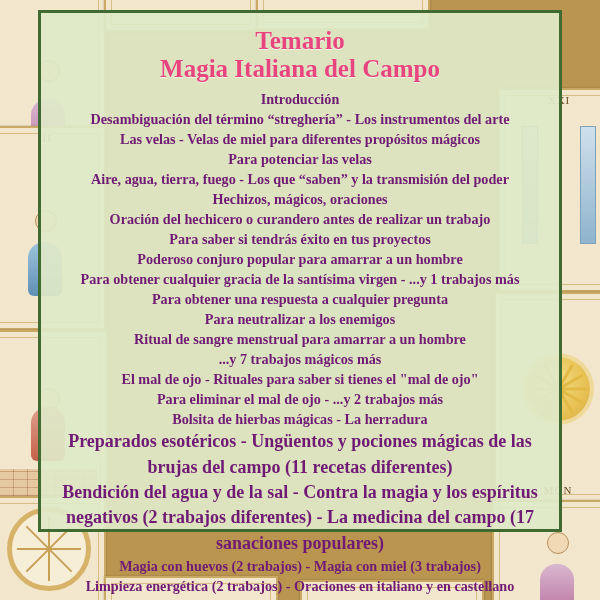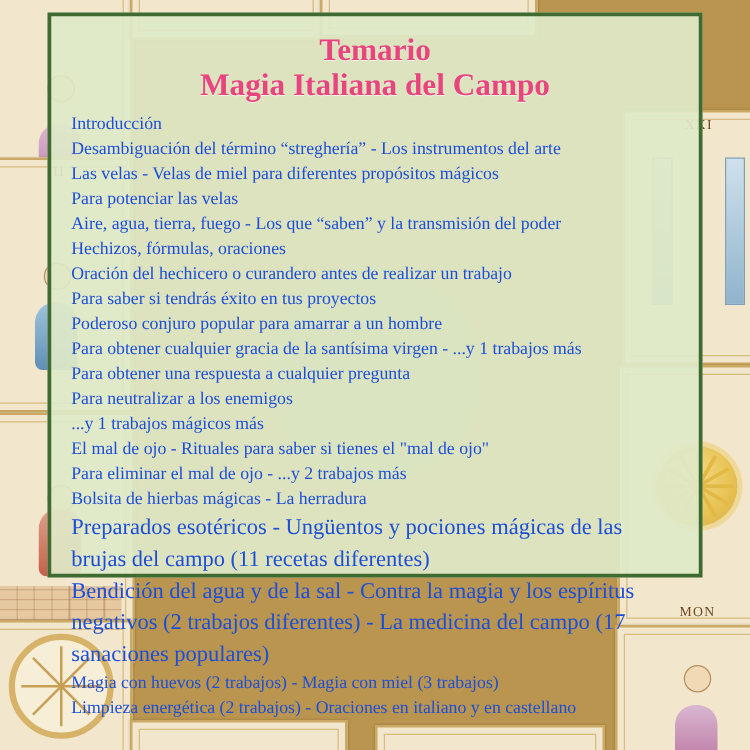--- a/index.html
+++ b/index.html
@@ -156,21 +156,21 @@
     background: rgba(150, 186, 120, .45);
     filter: blur(1px);
   }
 
   
   .panel {
     position: absolute;
     left: 38px;
     top: 10px;
     width: 524px;
-    height: 452px;
+    height: 522px;
     background: rgba(223, 232, 199, 0.93);
     border: 3px solid #3f6b32;
     box-sizing: border-box;
     padding: 12px 10px 8px 10px;
   }
   .title {
     text-align: center;
     font-family: "Liberation Serif", serif;
     color: #e8457f;
     font-weight: bold;
@@ -181,25 +181,26 @@
   }
   .title .l2 {
     display: block;
   }
   .toc {
     margin: 0;
     padding: 0;
     list-style: none;
   }
   .toc li {
+    text-align: center;
     font-family: "Liberation Serif", serif;
-    font-weight: normal;
+    font-weight: bold;
     font-size: 14.2px;
     line-height: 1.41;
-    color: #1d4ed8;
+    color: #701a75;
     padding: 0 6px;
   }
   .toc li.indent-note {
     font-size: 18px;
   }
 </style>
 </head>
 <body>
 
 <div id="page">
@@ -286,28 +287,29 @@
       <span>Temario</span>
       <span class="l2">Magia Italiana del Campo</span>
     </div>
 
     <ul class="toc">
       <li>Introducción</li>
       <li>Desambiguación del término “streghería” - Los instrumentos del arte</li>
       <li>Las velas - Velas de miel para diferentes propósitos mágicos</li>
       <li>Para potenciar las velas</li>
       <li>Aire, agua, tierra, fuego - Los que “saben” y la transmisión del poder</li>
-      <li>Hechizos, fórmulas, oraciones</li>
+      <li>Hechizos, mágicos, oraciones</li>
       <li>Oración del hechicero o curandero antes de realizar un trabajo</li>
       <li>Para saber si tendrás éxito en tus proyectos</li>
       <li>Poderoso conjuro popular para amarrar a un hombre</li>
       <li>Para obtener cualquier gracia de la santísima virgen - ...y 1 trabajos más</li>
       <li>Para obtener una respuesta a cualquier pregunta</li>
       <li>Para neutralizar a los enemigos</li>
-      <li>...y 1 trabajos mágicos más</li>
+      <li>Ritual de sangre menstrual para amarrar a un hombre</li>
+      <li>...y 7 trabajos mágicos más</li>
       <li>El mal de ojo - Rituales para saber si tienes el "mal de ojo"</li>
       <li>Para eliminar el mal de ojo - ...y 2 trabajos más</li>
       <li>Bolsita de hierbas mágicas - La herradura</li>
       <li class="indent-note">Preparados esotéricos  - Ungüentos y pociones mágicas de las brujas del campo (11 recetas diferentes)</li>
       <li class="indent-note">Bendición del agua y de la sal - Contra la magia y los espíritus negativos (2 trabajos diferentes) - La medicina del campo (17 sanaciones populares)</li>
       <li>Magia con huevos (2 trabajos) - Magia con miel (3 trabajos)</li>
       <li>Limpieza energética (2 trabajos) - Oraciones en italiano y en castellano</li>
     </ul>
   </div>
 </div>

